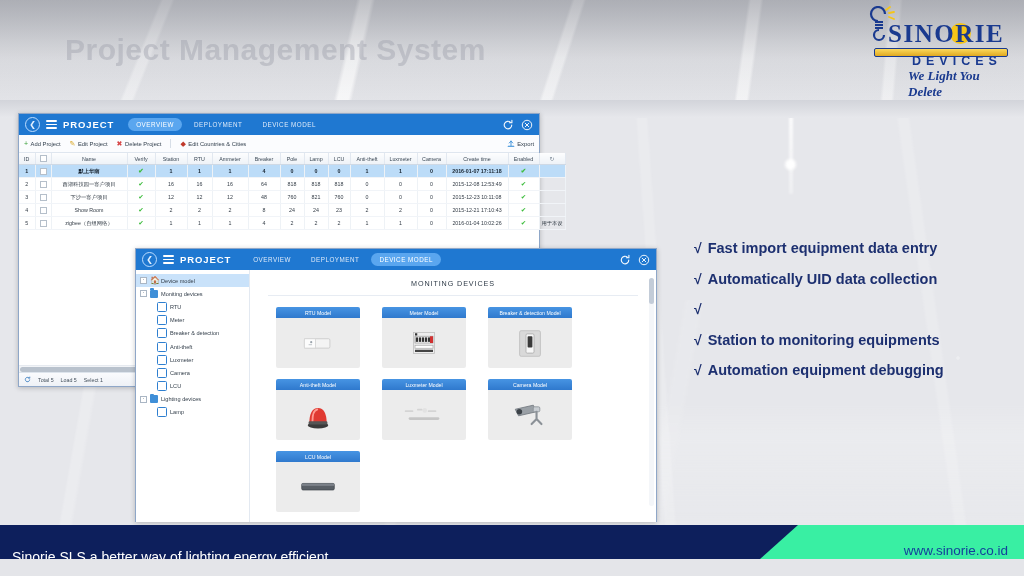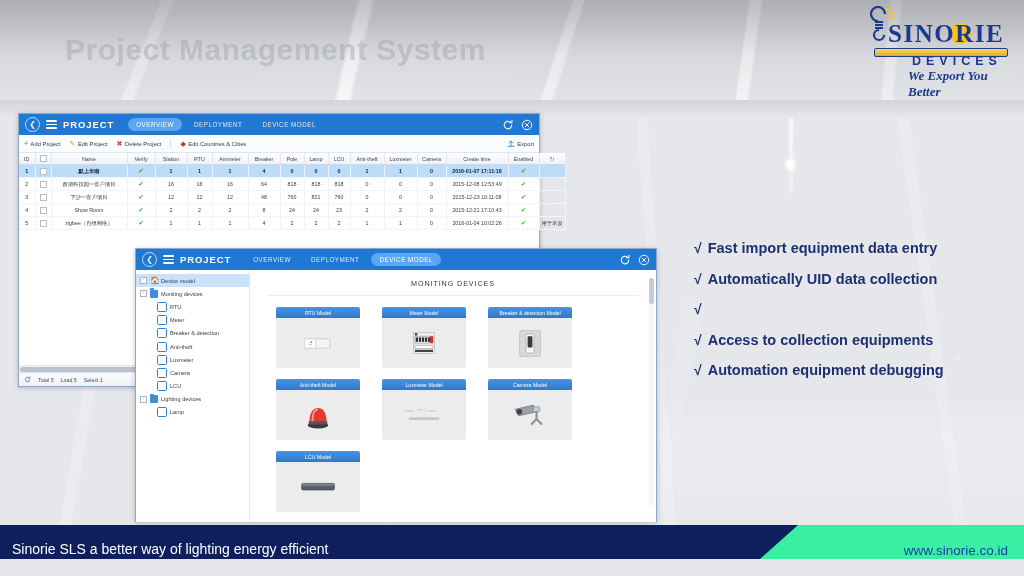--- a/index.html
+++ b/index.html
@@ -207,21 +207,21 @@
   .feat-text{font-size:14.5px;font-weight:bold;color:#1d3070;white-space:nowrap;}
 
   
   .footer{position:absolute;left:0;top:525px;width:1024px;height:34px;}
   .footer-navy{position:absolute;left:0;top:0;width:800px;height:34px;background:#0d1f5c;}
   .footer-green{
     position:absolute;left:760px;top:0;width:264px;height:34px;background:#39efa3;
     clip-path:polygon(38px 0,264px 0,264px 34px,0 34px);
   }
   .footer-text{
-    position:absolute;left:12px;top:16px;font-size:14px;color:#fff;
+    position:absolute;left:12px;top:24px;font-size:14px;color:#fff;
   }
   .footer-url{
     position:absolute;right:16px;top:18px;font-size:13.5px;color:#14409b;
   }
   .footer-strip{position:absolute;left:0;top:559px;width:1024px;height:17px;background:#e4e5e9;}
 </style>
 </head>
 <body>
 
 <div id="slide">
@@ -242,21 +242,21 @@
       <path d="M19 8 a7 7 0 1 0 -7 7" stroke="#1a3a8f" stroke-width="2.2" fill="none"></path>
       <rect x="9" y="15" width="8" height="2" fill="#1a3a8f"></rect>
       <rect x="9" y="18" width="8" height="2" fill="#1a3a8f"></rect>
       <rect x="9" y="21" width="8" height="2" fill="#1a3a8f"></rect>
       <path d="M13 24 a5 5 0 1 0 5 5" stroke="#1a3a8f" stroke-width="2.2" fill="none"></path>
     </svg>
     <div class="logo-bulb"></div>
     <div class="logo-text">SINORIE</div>
     <div class="logo-bar"></div>
     <div class="logo-sub">DEVICES</div>
-    <div class="logo-tag">We Export You Better</div>
+    <div class="logo-tag">We Light You Delete</div>
   </div>
 
   <div class="win" style="left:18px;top:113px;width:520px;height:272px;">
     <div class="titlebar">
       <div class="tb-back">❮</div>
       <div class="tb-burger">
           <i></i>
           <i></i>
           <i></i>
         </div>
@@ -646,21 +646,21 @@
       </div>
       <div class="feat-item">
         <span class="feat-check">√</span>
         <span class="feat-text">Automatically UID data collection</span>
       </div>
       <div class="feat-item">
         <span class="feat-check">√</span>
       </div>
       <div class="feat-item">
         <span class="feat-check">√</span>
-        <span class="feat-text">Access to collection equipments</span>
+        <span class="feat-text">Station to monitoring equipments</span>
       </div>
       <div class="feat-item">
         <span class="feat-check">√</span>
         <span class="feat-text">Automation equipment debugging</span>
       </div>
     </div>
 
   <div class="footer">
     <div class="footer-navy"></div>
     <div class="footer-green"></div>

